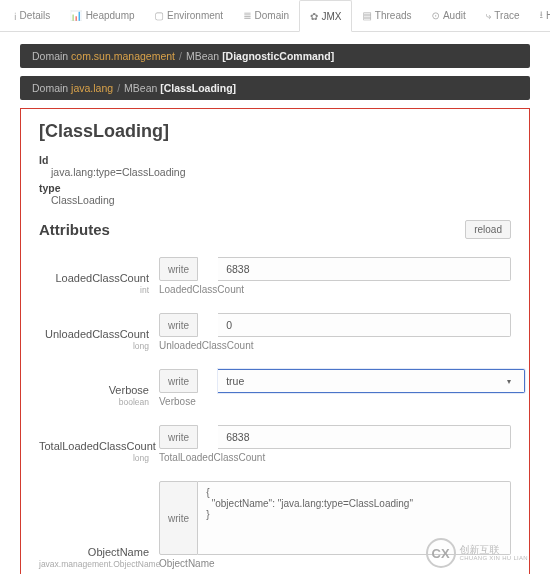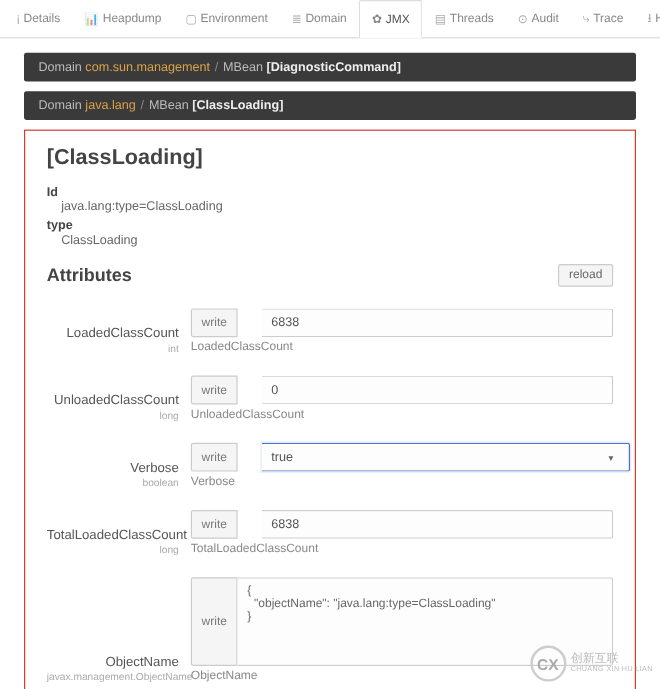--- a/index.html
+++ b/index.html
@@ -153,21 +153,21 @@
     color: #666;
   }
   .attr-desc {
     font-size: 10px;
     color: #888;
     margin-top: 3px;
   }
 
   .watermark {
     position: absolute;
-    right: 6px;
+    right: 22px;
     bottom: 6px;
     display: flex;
     align-items: center;
     gap: 4px;
     color: #bbb;
     font-size: 10px;
   }
   .wm-circle {
     width: 30px; height: 30px;
     border: 2px solid #ccc;

